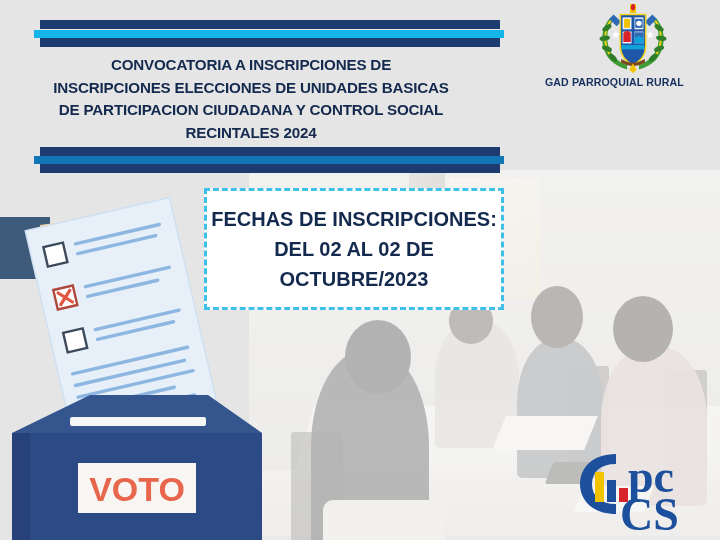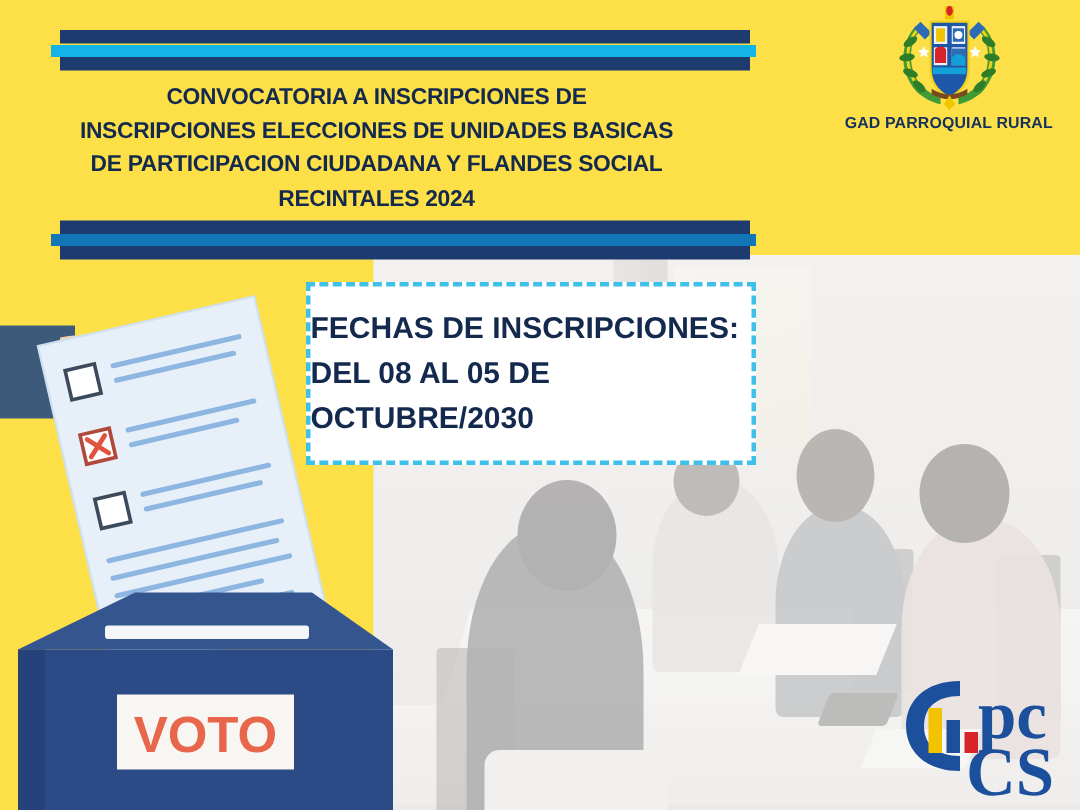--- a/index.html
+++ b/index.html
@@ -1,19 +1,19 @@
 <!DOCTYPE html>
 <html><head>
 <meta charset="utf-8">
 <style>
   html,body{margin:0;padding:0;background:#ffffff;}
   body{width:720px;height:540px;overflow:hidden;
        font-family:"Liberation Sans","DejaVu Sans",sans-serif;}
 
-  #poster{position:relative;width:720px;height:540px;background:#fde047;overflow:hidden;}
+  #poster{position:relative;width:720px;height:540px;background:#e5e5e5;overflow:hidden;}
 
   
   .photo-wrap{position:absolute;left:249px;top:170px;width:471px;height:370px;overflow:hidden;
               background:#f4f3f1;}
   .photo{position:absolute;inset:0;filter:saturate(.45);opacity:.30;}
 
   
   .ph-wall{position:absolute;left:0;top:0;width:100%;height:100%;
            background:linear-gradient(180deg,#efeeec 0%,#e7e6e4 42%,#dcdbd9 100%);}
   .ph-doorframe{position:absolute;left:160px;top:0;width:36px;height:132px;
@@ -44,38 +44,38 @@
   .bar.cyan{background:#13b5e8;height:8px;}
   .bar.blue{background:#1275b5;height:8px;}
 
   
   #title{position:absolute;left:16px;top:54px;width:470px;text-align:center;
          color:#14294e;font-weight:bold;font-size:15.2px;line-height:22.5px;
          letter-spacing:-.2px;}
   #title div{white-space:nowrap;}
 
   
-  #gad{position:absolute;left:545px;top:4px;width:175px;text-align:center;}
+  #gad{position:absolute;left:545px;top:4px;width:175px;}
   #gad-shield{width:76px;height:70px;display:block;margin:0 auto;}
   #gad-text{margin-top:2px;color:#15305e;font-weight:bold;font-size:10.6px;
             line-height:13px;letter-spacing:.1px;}
 
   
   #datebox{position:absolute;left:204px;top:188px;width:294px;height:116px;
            background:#ffffff;border:3px dashed #3fc0e8;
            display:flex;align-items:center;justify-content:center;}
   #datebox-inner{color:#14294e;font-weight:bold;font-size:20px;line-height:30px;
-           width:100%;}
+           text-align:center;width:100%;}
 
   
   #vote-ill{position:absolute;left:-6px;top:185px;width:290px;height:355px;}
   #vote-svg{width:100%;height:100%;display:block;}
 
   
-  #cpccs{position:absolute;left:600px;top:448px;width:112px;height:86px;text-align:center;}
+  #cpccs{position:absolute;left:576px;top:448px;width:112px;height:86px;text-align:center;}
   #cpccs svg{width:100%;height:100%;display:block;}
 </style>
 </head>
 <body>
 
 <div id="poster">
 
   <div class="photo-wrap">
     <div class="photo">
       <div class="ph-wall"></div>
@@ -112,21 +112,21 @@
 
   <div class="bars" style="left:0;top:0;width:520px;height:50px;">
     <div class="bar navy" style="left:40px;top:20px;width:460px;"></div>
     <div class="bar cyan" style="left:34px;top:30px;width:470px;"></div>
     <div class="bar navy" style="left:40px;top:38px;width:460px;"></div>
   </div>
 
   <div id="title">
     <div>CONVOCATORIA A INSCRIPCIONES DE</div>
     <div>INSCRIPCIONES ELECCIONES DE UNIDADES BASICAS</div>
-    <div>DE PARTICIPACION CIUDADANA Y FLANDES SOCIAL</div>
+    <div>DE PARTICIPACION CIUDADANA Y CONTROL SOCIAL</div>
     <div>RECINTALES 2024</div>
   </div>
 
   <div class="bars" style="left:0;top:140px;width:520px;height:40px;">
     <div class="bar navy" style="left:40px;top:7px;width:460px;"></div>
     <div class="bar blue" style="left:34px;top:16px;width:470px;"></div>
     <div class="bar navy" style="left:40px;top:24px;width:460px;"></div>
   </div>
 
   <div id="gad">
@@ -221,22 +221,22 @@
       <rect x="18" y="248" width="18" height="107" fill="#27417a"></rect>
 
       <rect x="84" y="278" width="118" height="50" fill="#f7f6f3"></rect>
       <text x="143" y="316" text-anchor="middle" font-family="Liberation Sans, sans-serif" font-size="34" font-weight="bold" fill="#e8674c" id="voto-text">VOTO</text>
     </svg>
   </div>
 
   <div id="datebox">
     <div id="datebox-inner">
       <div>FECHAS DE INSCRIPCIONES:</div>
-      <div>DEL 08 AL 05 DE</div>
-      <div>OCTUBRE/2030</div>
+      <div>DEL 02 AL 02 DE</div>
+      <div>OCTUBRE/2023</div>
     </div>
   </div>
 
   <div id="cpccs">
     <svg viewBox="0 0 112 86">
 
       <path d="M40 6 C16 6 4 20 4 36 C4 52 16 66 40 66 L40 56 C24 56 16 48 16 36 C16 24 24 16 40 16 Z" fill="#1c4f9c"></path>
 
       <rect x="19" y="24" width="9" height="30" fill="#f2c300"></rect>
       <rect x="31" y="32" width="9" height="22" fill="#1c4f9c"></rect>

